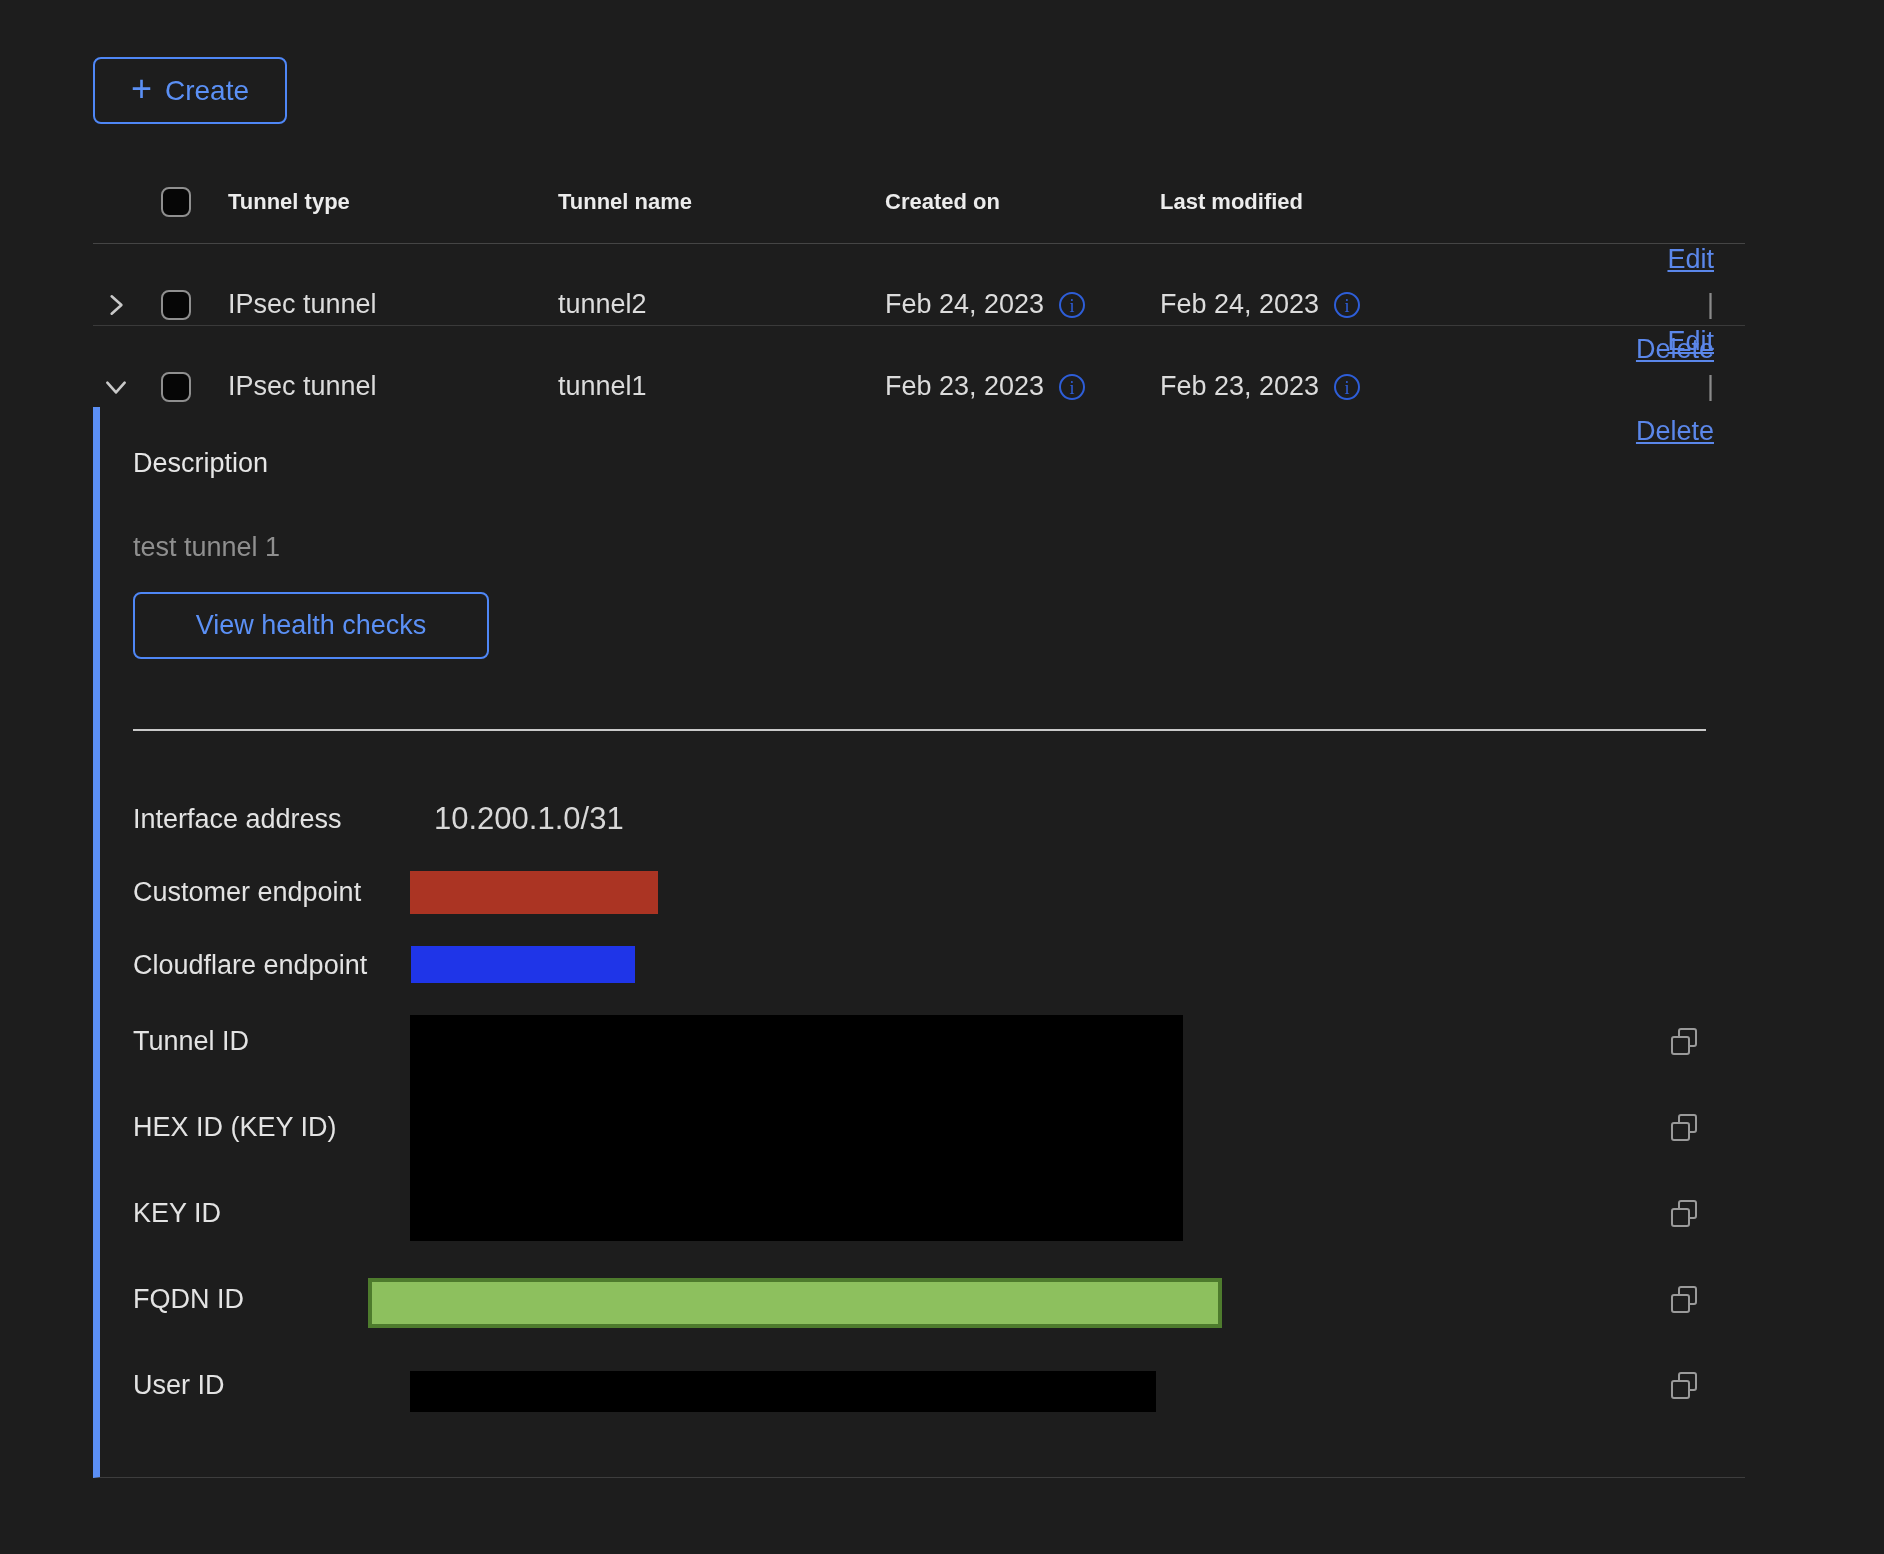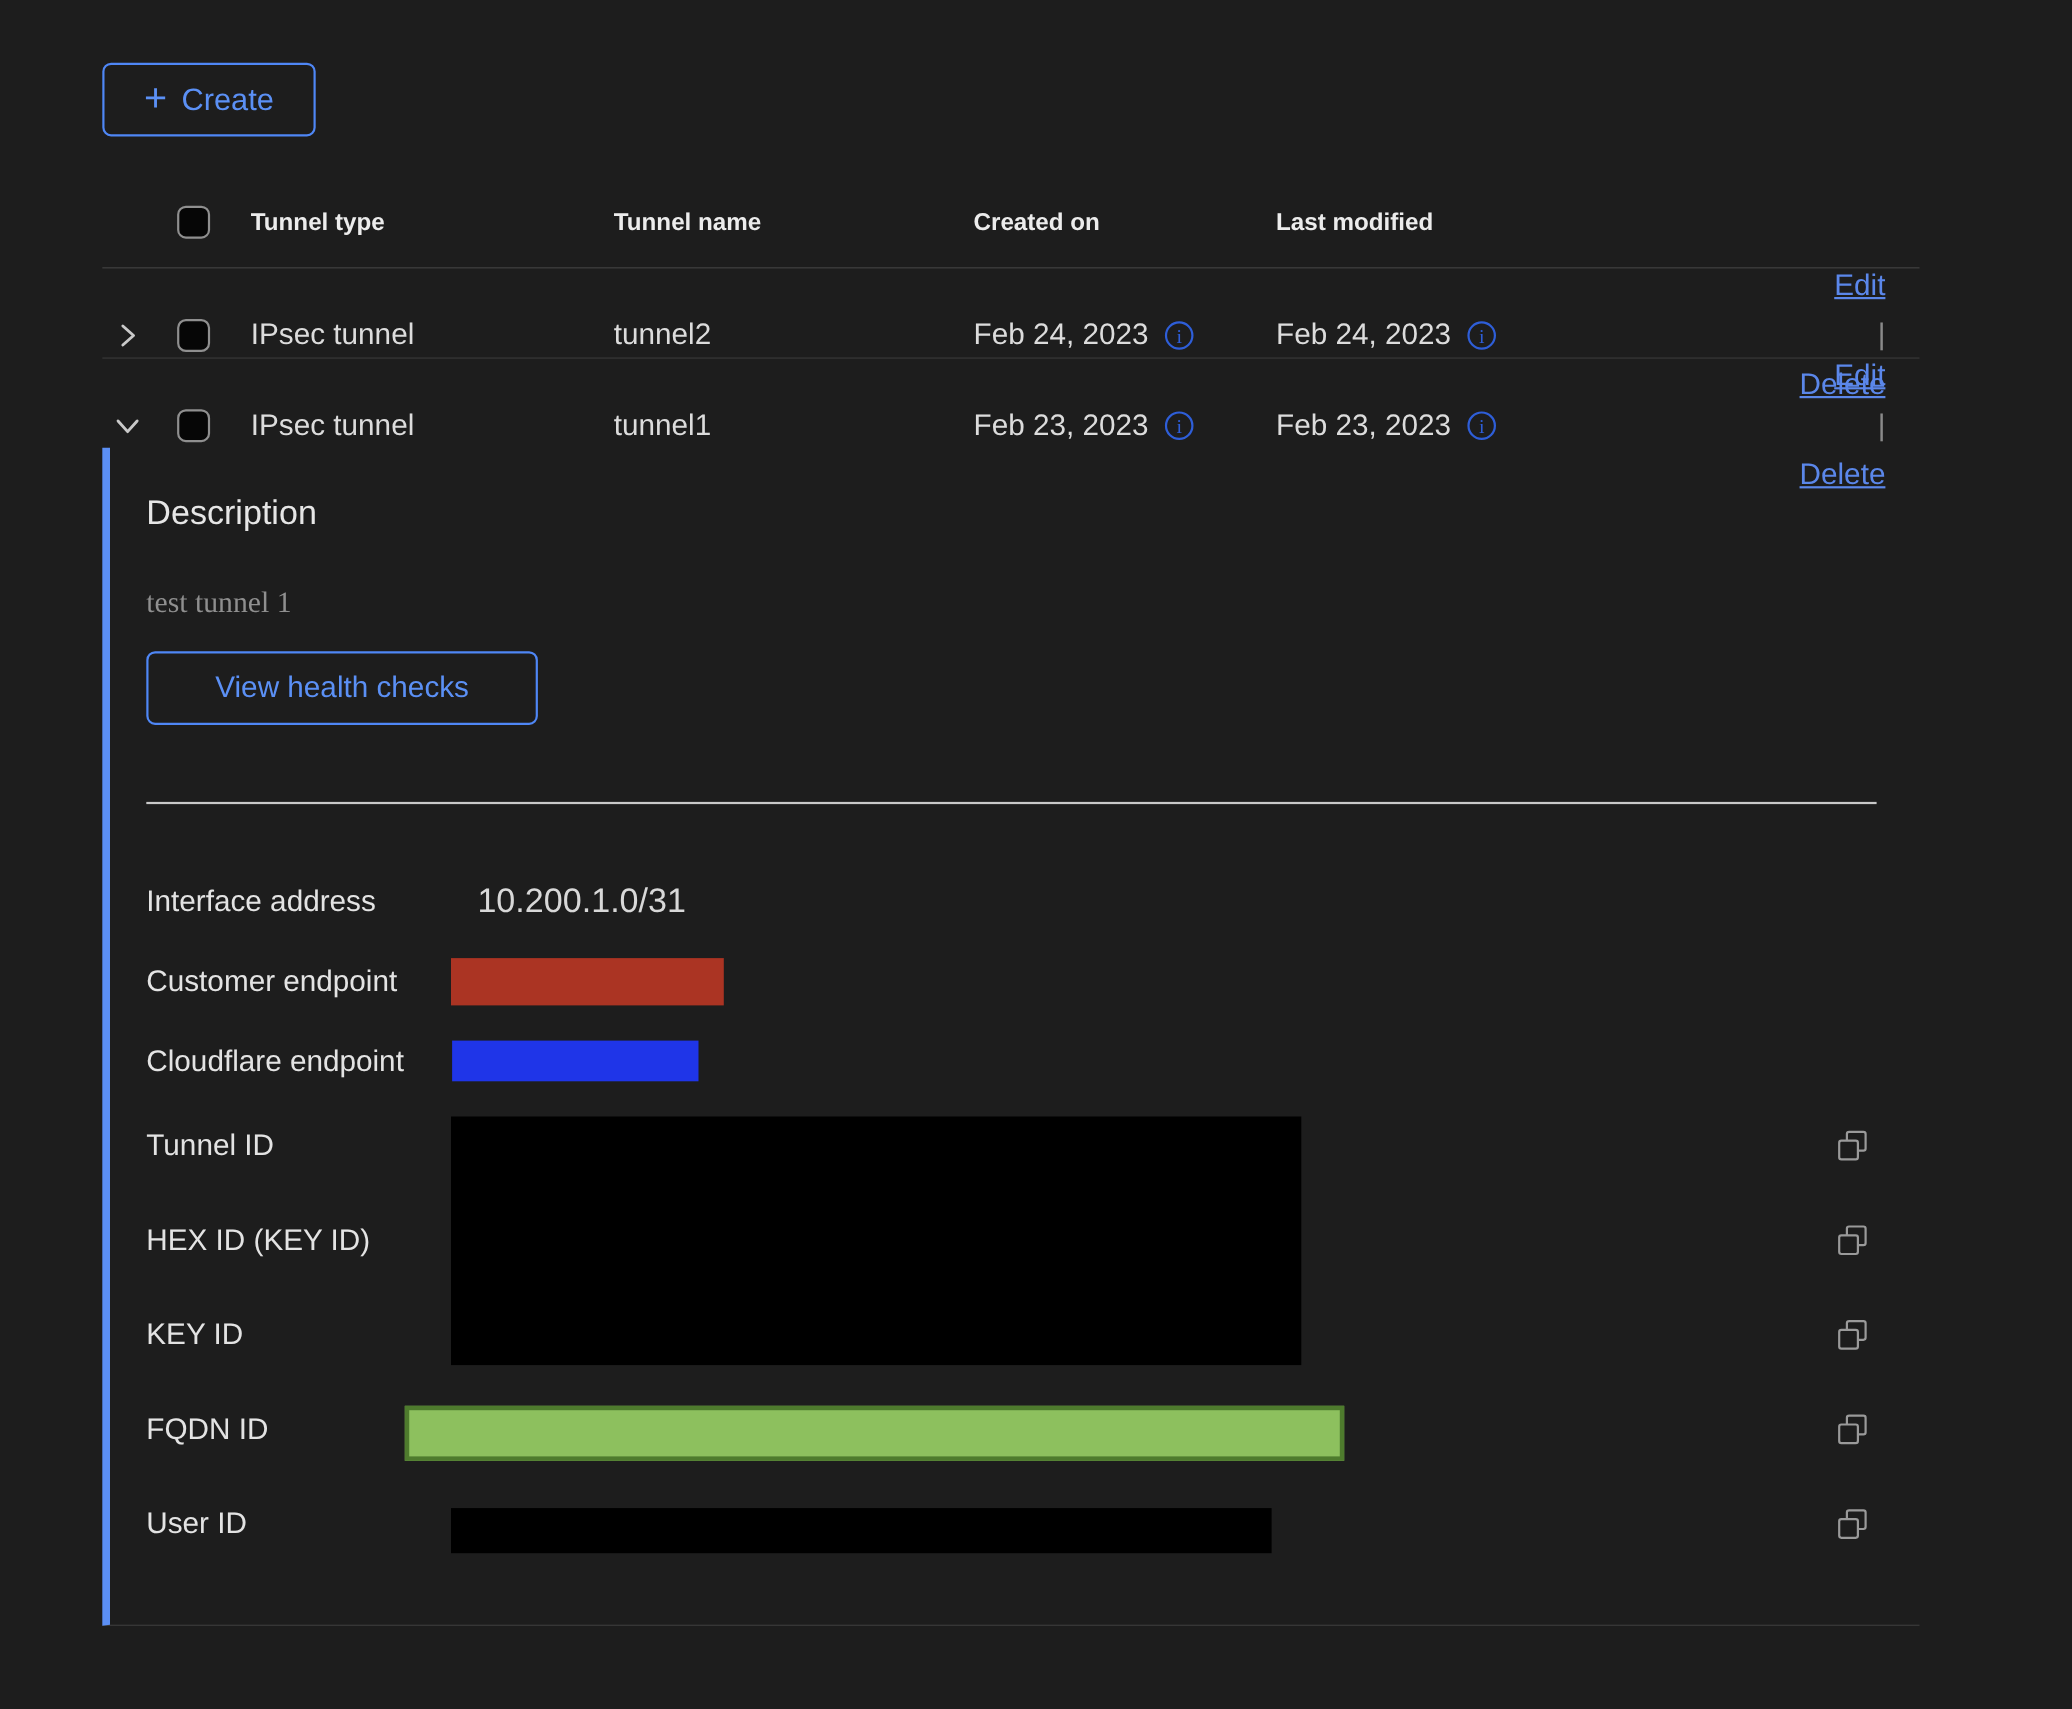--- a/index.html
+++ b/index.html
@@ -46,22 +46,22 @@
   .link { color: #5b87ea; text-decoration: underline; cursor: pointer; }
   .action-sep { color: #8a8a8a; text-decoration: none; }
 
   
   .expanded-panel {
     position: absolute; left: 93px; top: 407px;
     width: 1652px; height: 1071px;
     border-left: 7px solid #5b8ff5;
     border-bottom: 1px solid #3d3d3d;
   }
-  .desc-label { position: absolute; left: 33px; top: 41px; font-size: 31px; color: #e6e6e6; }
-  .desc-value { position: absolute; left: 33px; top: 125px; font-size: 27px; color: #8f8f8f; font-family: Liberation Serif, serif; }
+  .desc-label { position: absolute; left: 33px; top: 41px; font-size: 27px; color: #e6e6e6; }
+  .desc-value { position: absolute; left: 33px; top: 125px; font-size: 27px; color: #8f8f8f; }
   .health-btn {
     position: absolute; left: 33px; top: 185px;
     width: 356px; height: 67px;
     background: transparent; border: 2px solid #4f87f6; border-radius: 8px;
     color: #5b90f5; font-size: 27px; font-family: "Liberation Sans", sans-serif;
     cursor: pointer;
   }
   .panel-divider { position: absolute; left: 33px; top: 322px; width: 1573px; height: 2px; background: #c9c9c9; }
 
   .field-label { position: absolute; left: 33px; font-size: 27px; color: #e3e3e3; line-height: 32px; }

